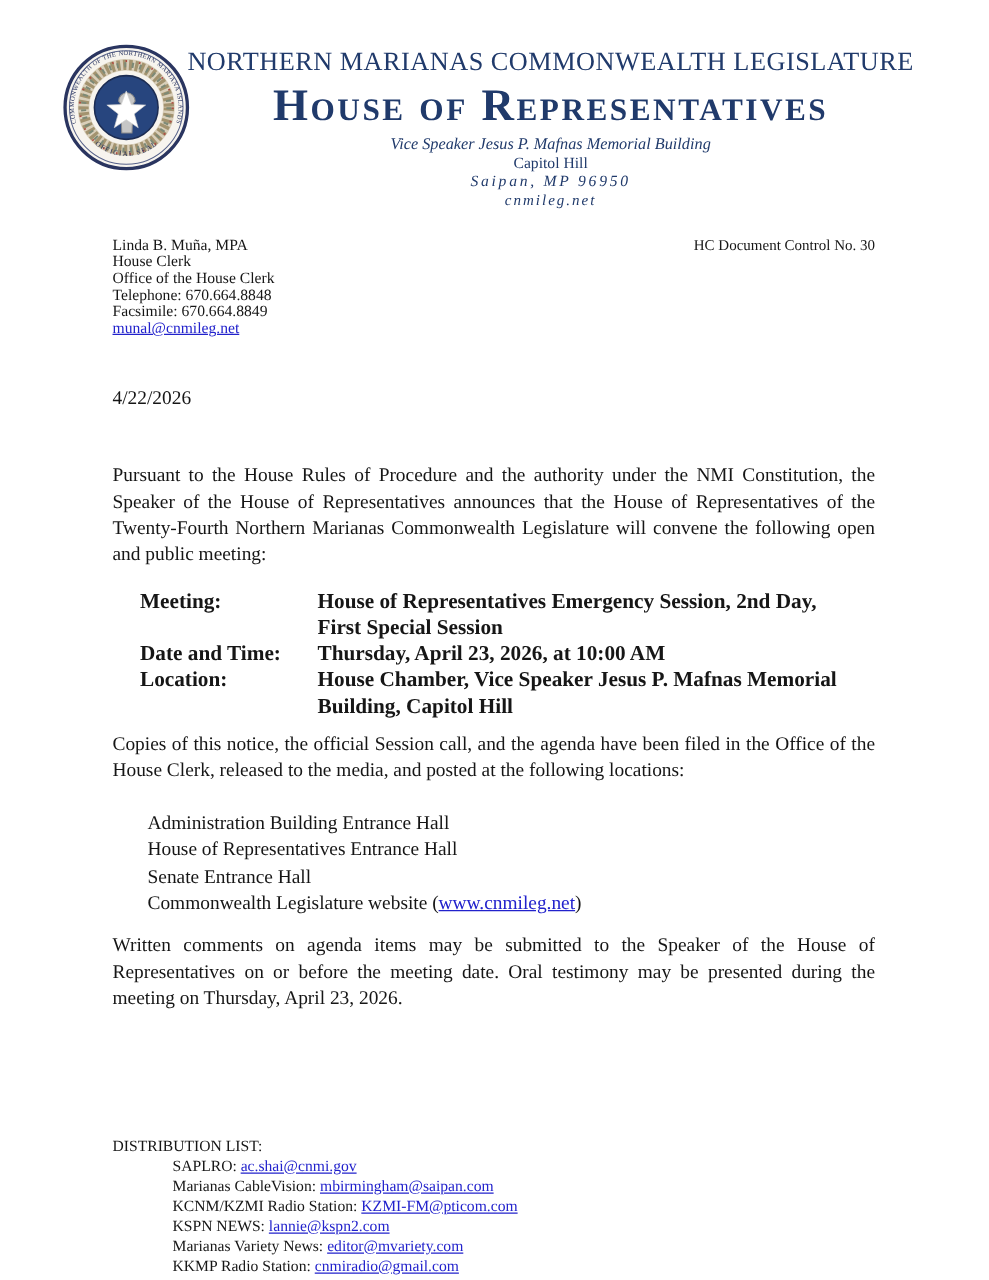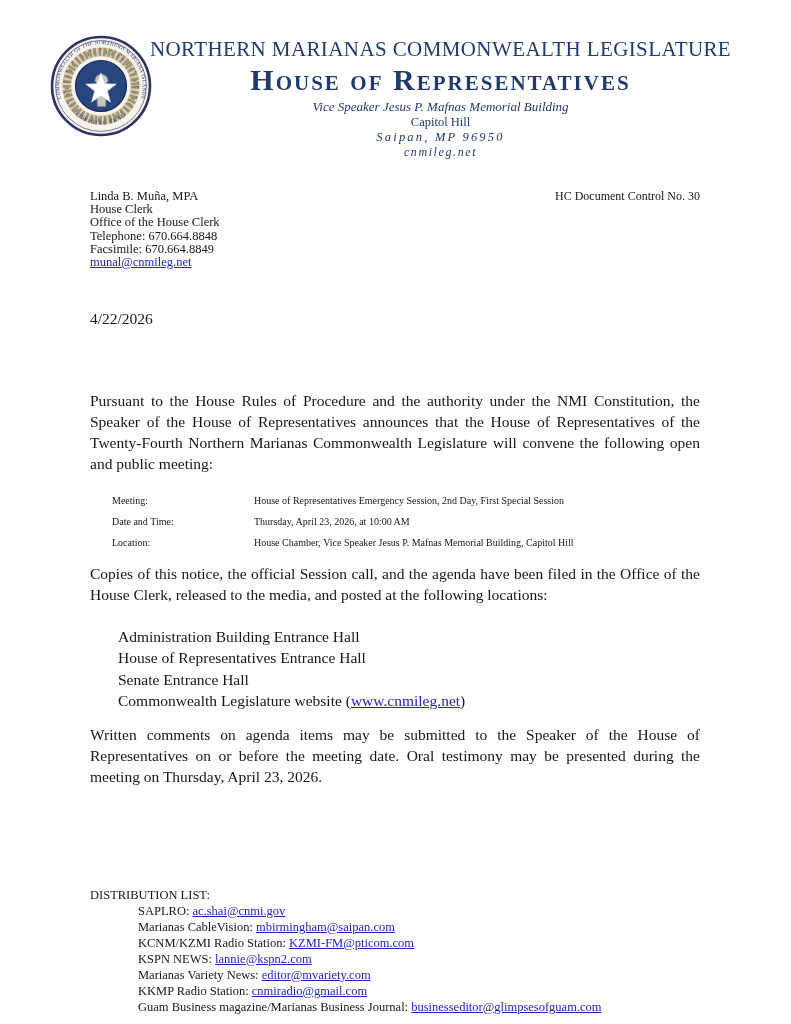--- a/index.html
+++ b/index.html
@@ -7,40 +7,40 @@
     width:791px;height:1024px;overflow:hidden;position:relative;
     font-family:"Liberation Serif", serif;color:#161616;
   }
   .page{padding:35px 91px 0 90px;position:relative;}
 
   
   .letterhead{position:relative;height:133px;}
   .seal{position:absolute;left:-40px;top:0;width:102px;height:102px;}
   .head-text{position:absolute;left:40px;right:-51px;top:2px;text-align:center;color:#203a6b;}
   .org-line{font-size:21px;letter-spacing:.4px;white-space:nowrap;}
-  .house-title{font-size:30px;font-weight:bold;font-variant:small-caps;letter-spacing:2px;margin-top:1px;white-space:nowrap;}
+  .house-title{font-size:36px;font-weight:bold;font-variant:small-caps;letter-spacing:2px;margin-top:1px;white-space:nowrap;}
   .bldg{font-size:13px;font-style:italic;margin-top:2px;}
   .addr{font-size:12.5px;line-height:14.5px;}
   .addr-sp{font-size:12.5px;font-style:italic;letter-spacing:2.2px;line-height:15px;}
   .site{font-size:12px;font-style:italic;letter-spacing:1.6px;line-height:14px;}
 
   
   .contact-row{display:flex;justify-content:space-between;margin-top:22px;font-size:12.5px;line-height:13.2px;}
   .contact-left div{white-space:nowrap;}
   .doc-control{font-size:12px;}
   a{color:#2222cc;text-decoration:underline;}
 
   
   .date-line{margin-top:41px;font-size:15.5px;}
   .para{margin-top:0;font-size:15.5px;line-height:21px;text-align:justify;}
-  .p1{margin-top:62px;}
+  .p1{margin-top:42px;}
   .p2{margin-top:10px;}
   .p3{margin-top:12px;}
 
-  .meeting-block{margin:10px 0 0 22px;font-weight:normal;font-size:10px;line-height:21px;}
+  .meeting-block{margin:10px 0 0 22px;font-weight:bold;font-size:17px;line-height:21px;}
   .meeting-row{display:flex;}
   .meeting-label{width:142px;flex:none;}
   .meeting-value{width:438px;}
 
   .loc-list{margin:21px 0 0 28px;font-size:15.5px;line-height:21.5px;}
 
   .distribution{margin-top:100px;font-size:12.5px;line-height:16px;}
   .dist-items{margin-left:48px;}
 </style>
 </head>

